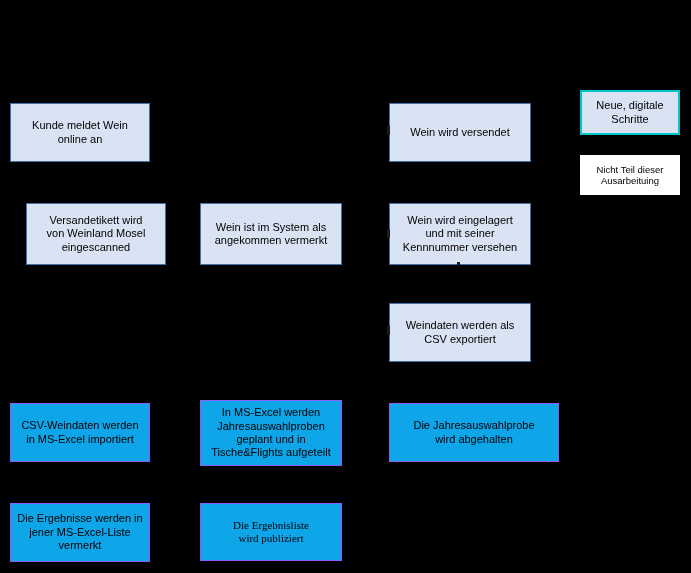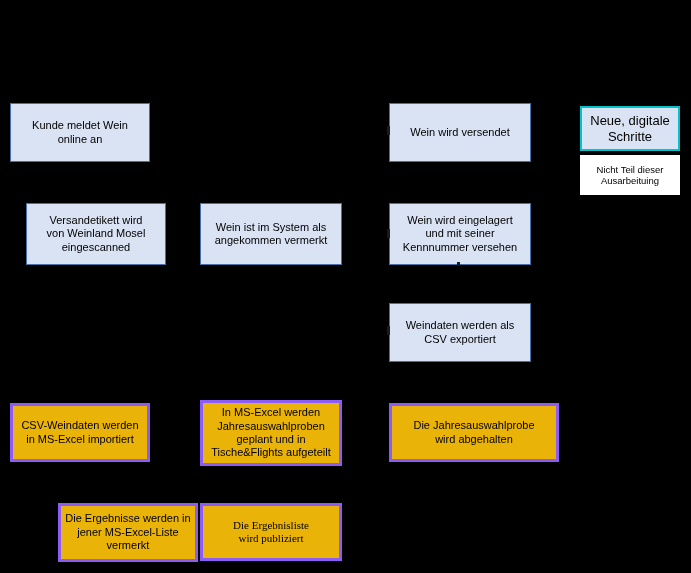--- a/index.html
+++ b/index.html
@@ -30,22 +30,22 @@
     padding: 2px 4px;
     overflow: hidden;
   }
   
   .node.blue {
     background: #dae3f3;
     border: 1px solid #4472a8;
   }
   
   .node.white {
-    background: #eab308;
-    border: 3px solid #8b5cf6;
+    background: #0ea5e9;
+    border: 1px solid #8b5cf6;
   }
   
   .tl { border-left-color: #00c4cc; border-left-width: 2px; }
   .tb { border-bottom-color: #00c4cc; border-bottom-width: 2px; }
   .tt { border-top-color: #00c4cc; border-top-width: 2px; }
 
   .legend-node {
     position: absolute;
     box-sizing: border-box;
     display: flex;
@@ -89,25 +89,25 @@
     <div class="node blue tl" style="left: 389px; top: 303px; width: 142px; height: 59px; font-size: 11px;">Weindaten werden als
 CSV exportiert</div>
     <div class="node white" style="left: 10px; top: 403px; width: 140px; height: 59px; font-size: 11px;">CSV-Weindaten werden
 in MS-Excel importiert</div>
     <div class="node white" style="left: 200px; top: 400px; width: 142px; height: 66px; font-size: 11px;">In MS-Excel werden
 Jahresauswahlproben
 geplant und in
 Tische&amp;Flights aufgeteilt</div>
     <div class="node white" style="left: 389px; top: 403px; width: 170px; height: 59px; font-size: 11px;">Die Jahresauswahlprobe
 wird abgehalten</div>
-    <div class="node white" style="left: 10px; top: 503px; width: 140px; height: 59px; font-size: 11px; margin-left: 48px;">Die Ergebnisse werden in
+    <div class="node white" style="left: 10px; top: 503px; width: 140px; height: 59px; font-size: 11px;">Die Ergebnisse werden in
 jener MS-Excel-Liste
 vermerkt</div>
     <div class="node white" style="left: 200px; top: 503px; width: 142px; height: 58px; font-size: 11px; font-family: Liberation Serif, serif;">Die Ergebnisliste
 wird publiziert</div>
-    <div class="legend-node blue" style="left: 580px; top: 106px; width: 100px; height: 45px; font-size: 13px;">Neue, digitale Schritte</div>
+    <div class="legend-node blue" style="left: 580px; top: 90px; width: 100px; height: 45px; font-size: 11px;">Neue, digitale Schritte</div>
     <div class="legend-node white" style="left: 580px; top: 155px; width: 100px; height: 40px; font-size: 9.5px;">Nicht Teil dieser
 Ausarbeituing</div>
     <div class="tick" style="left: 387px; top: 126px; width: 3px; height: 9px;"></div>
     <div class="tick" style="left: 387px; top: 229px; width: 3px; height: 9px;"></div>
     <div class="tick" style="left: 387px; top: 326px; width: 3px; height: 9px;"></div>
     <div class="tick" style="left: 457px; top: 262px; width: 3px; height: 4px;"></div>
   </div>
 
 </body></html>

